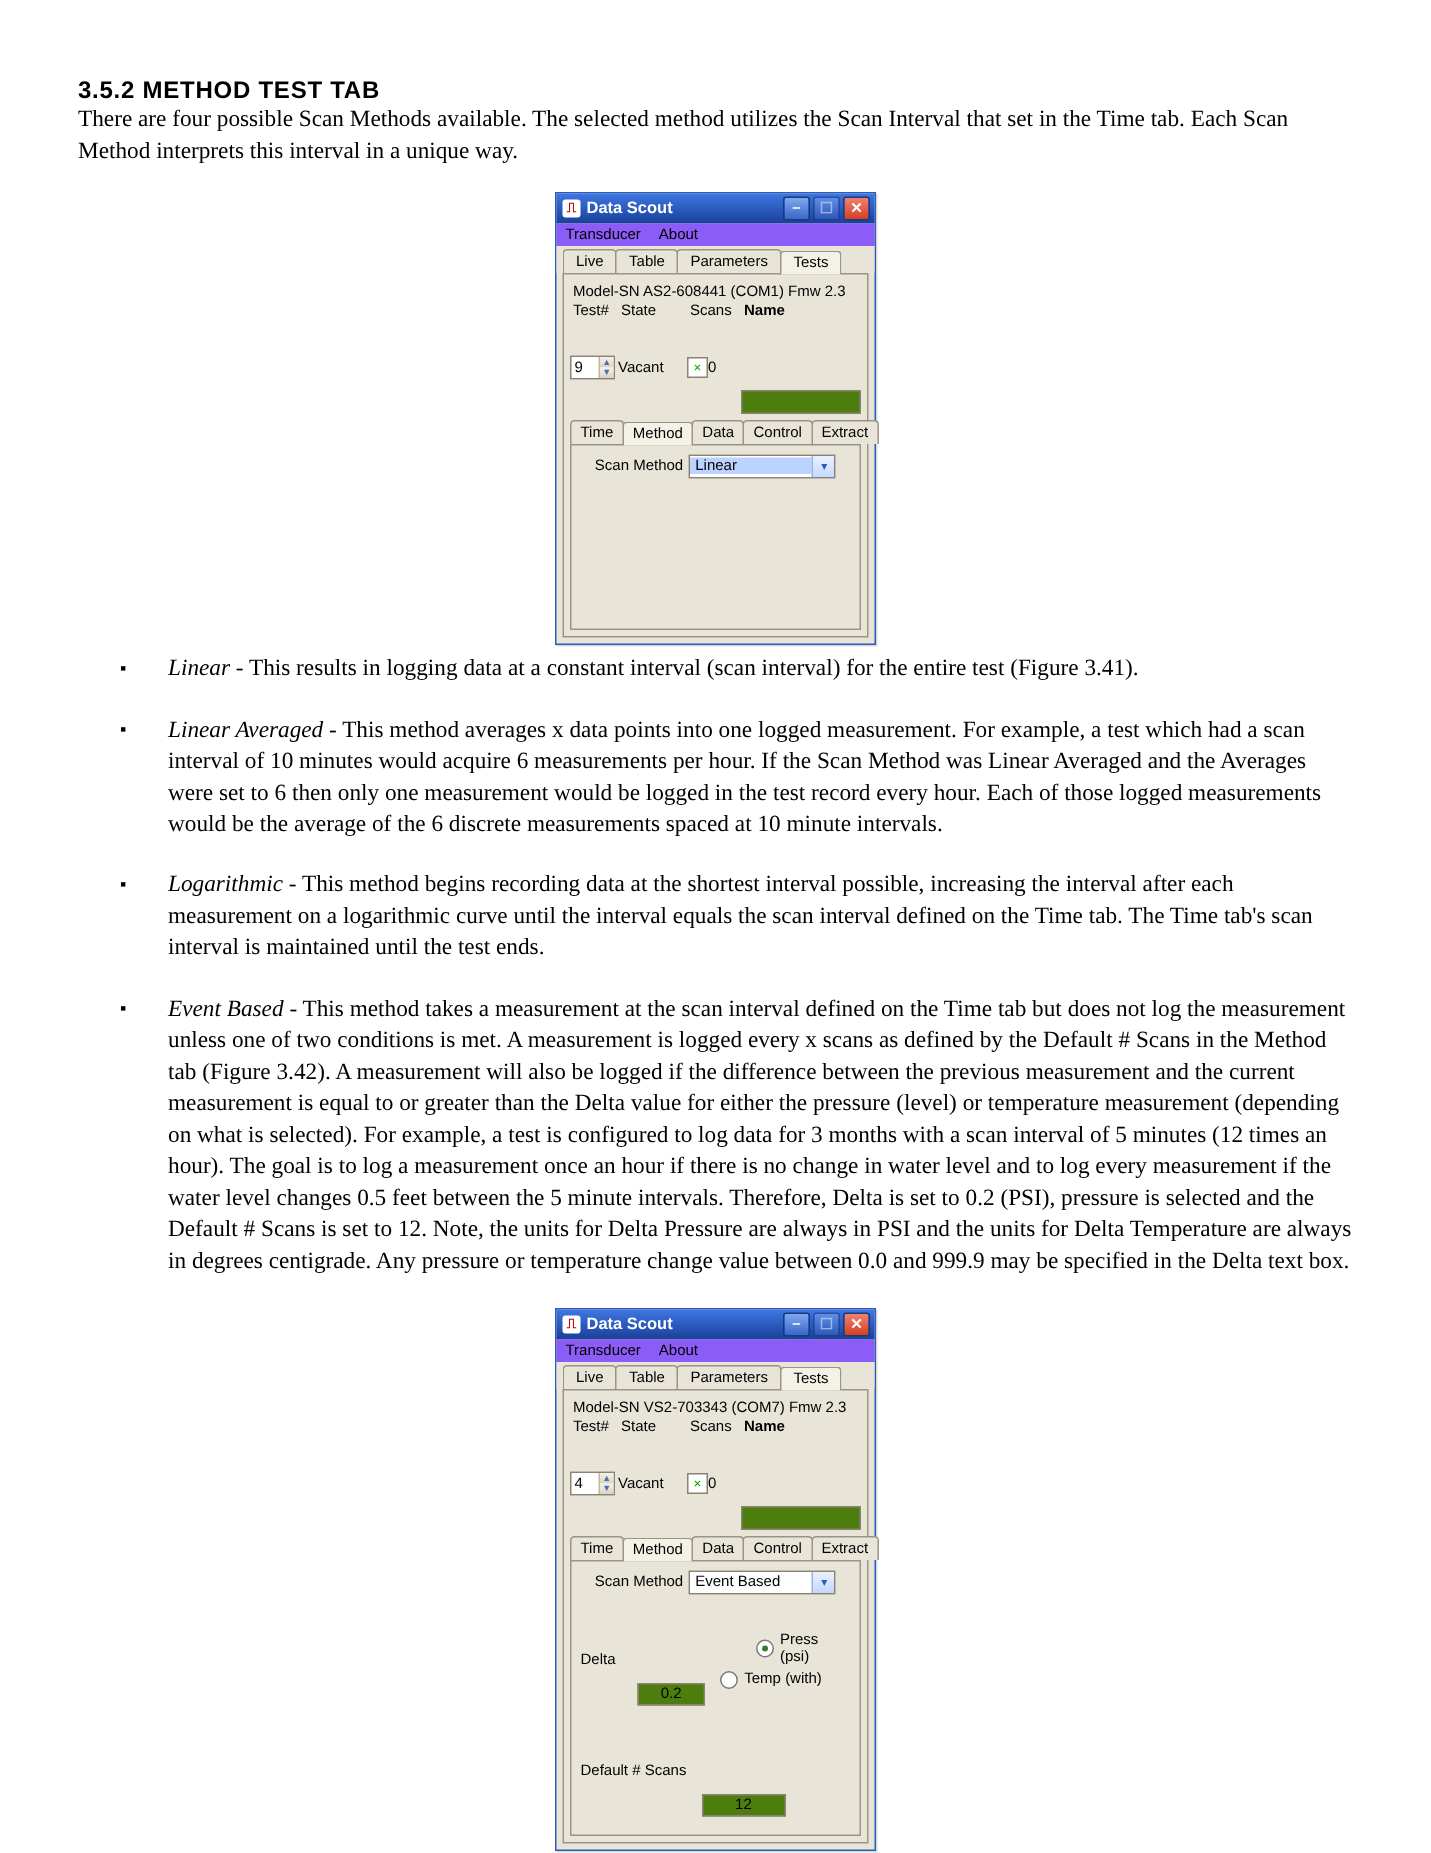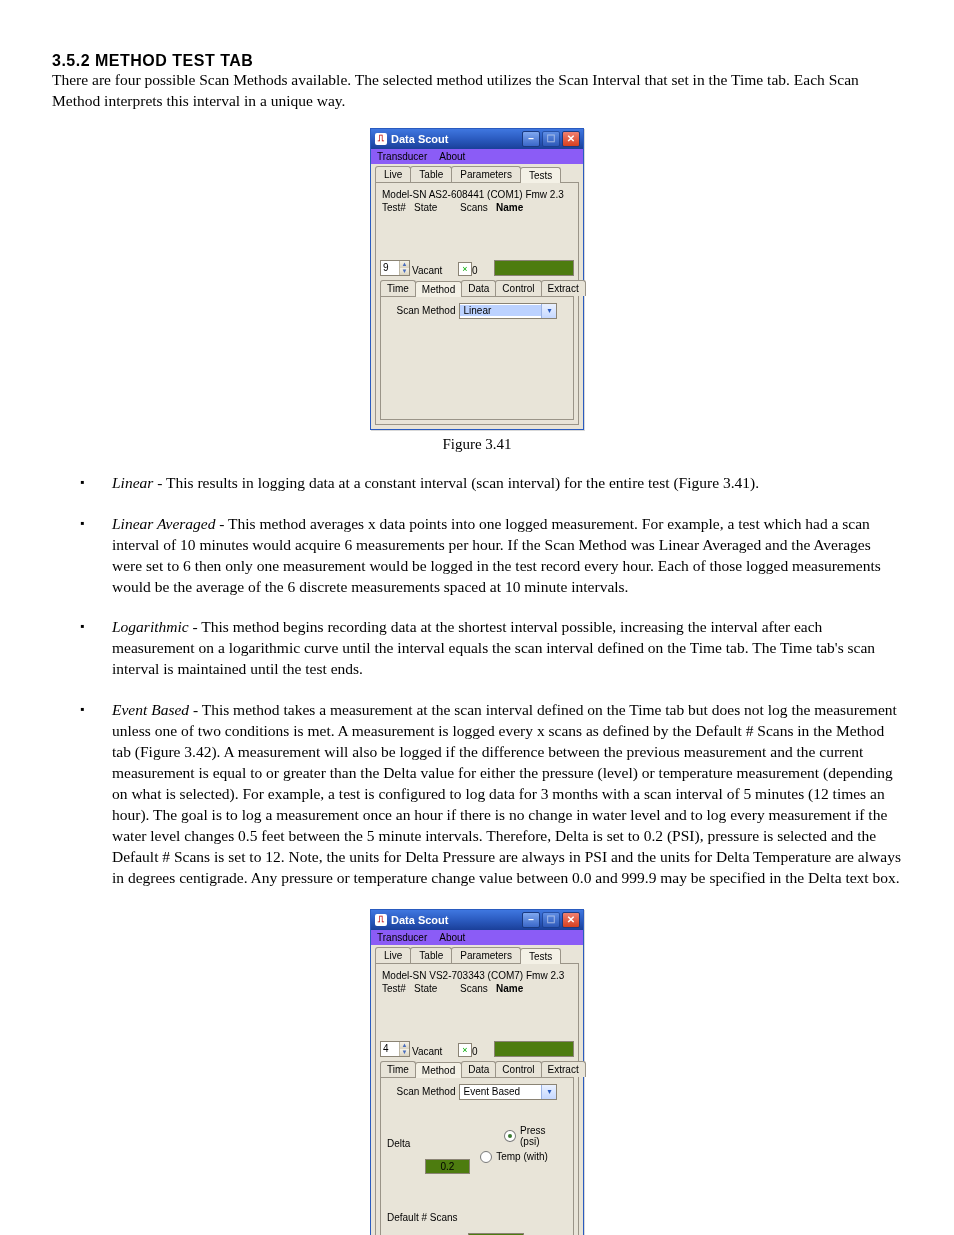--- a/index.html
+++ b/index.html
@@ -146,21 +146,21 @@
     border: 1px solid #9a9488;
     margin: 0 4px 4px 4px;
     background: #e8e4d8;
     padding: 4px;
   }
   .panel.outer { border-top: 1px solid #9a9488; }
   .info-line { font-size: 10px; padding: 2px 2px; }
   .labels-row, .values-row {
     display: flex;
     gap: 0;
-    align-items: flex-end;
+    align-items: center;
     font-size: 10px;
   }
   .labels-row { padding: 0 2px; }
   .labels-row > * , .values-row > * { }
   .col-test  { width: 32px; }
   .col-state { width: 46px; }
   .col-scans { width: 36px; text-align: left;}
   .col-name  { flex: 1; font-weight: bold; }
   .spin {
     display: inline-flex;
@@ -303,21 +303,20 @@
             <span>Scan Method</span>
             <span class="combo">
               <span class="val sel">Linear</span>
               <span class="btn">▾</span>
             </span>
           </div>
         </div>
       </div>
     </div>
   </div>
-  <div class="fig-caption">Figure 3.41</div>
 
   <ul class="bullets">
     <li>
       <span class="term">Linear</span><span> - This results in logging data at a constant interval (scan interval) for the entire test (Figure 3.41).</span>
     </li>
     <li>
       <span class="term">Linear Averaged</span><span> - This method averages x data points into one logged measurement. For example, a test which had a scan interval of 10 minutes would acquire 6 measurements per hour. If the Scan Method was Linear Averaged and the Averages were set to 6 then only one measurement would be logged in the test record every hour. Each of those logged measurements would be the average of the 6 discrete measurements spaced at 10 minute intervals.</span>
     </li>
     <li>
       <span class="term">Logarithmic</span><span> - This method begins recording data at the shortest interval possible, increasing the interval after each measurement on a logarithmic curve until the interval equals the scan interval defined on the Time tab. The Time tab's scan interval is maintained until the test ends.</span>

